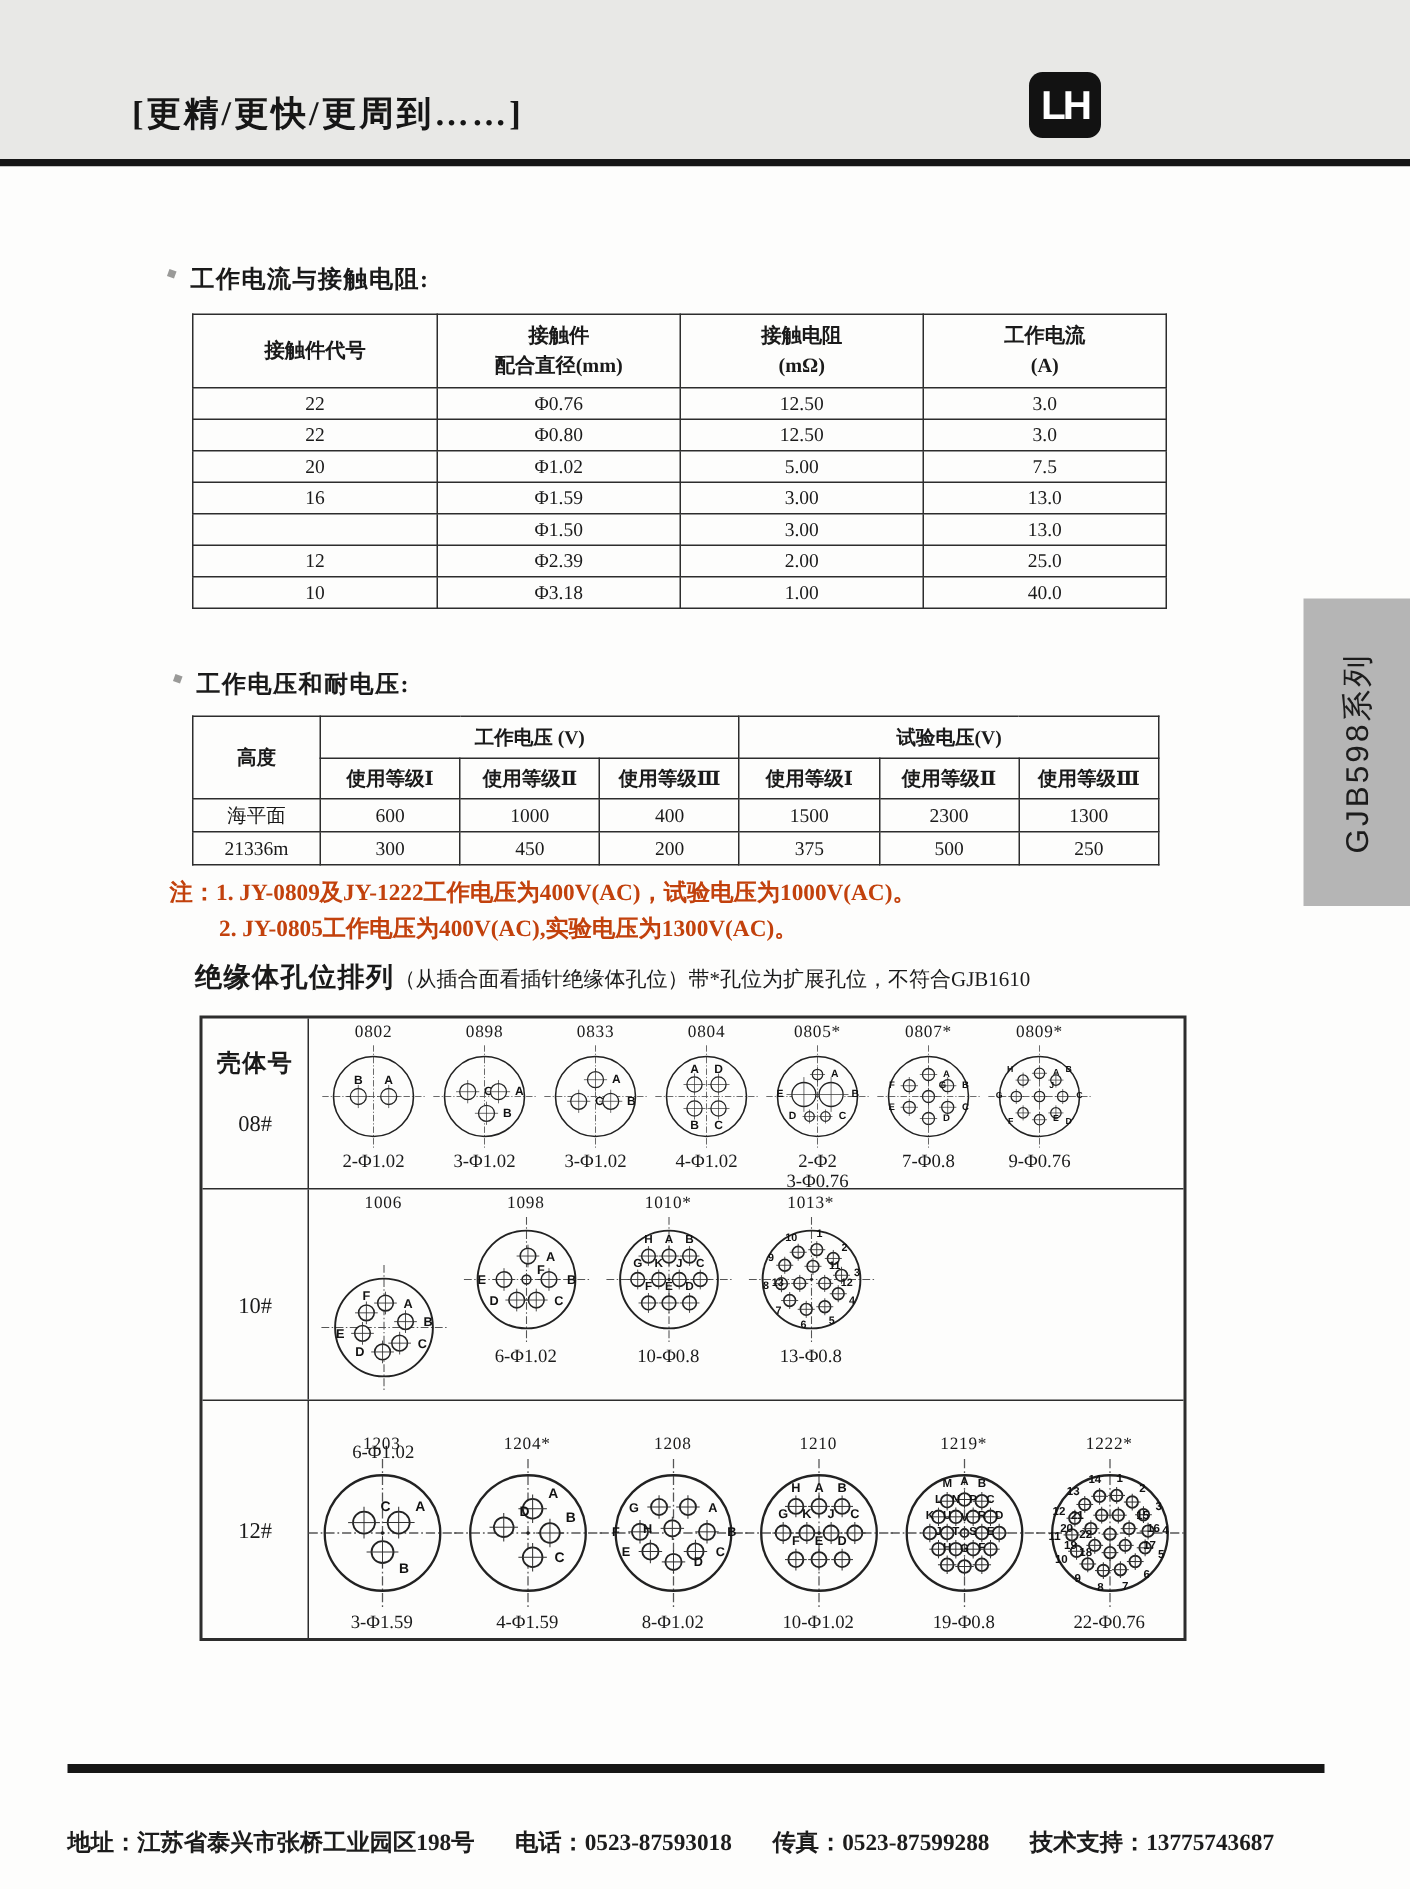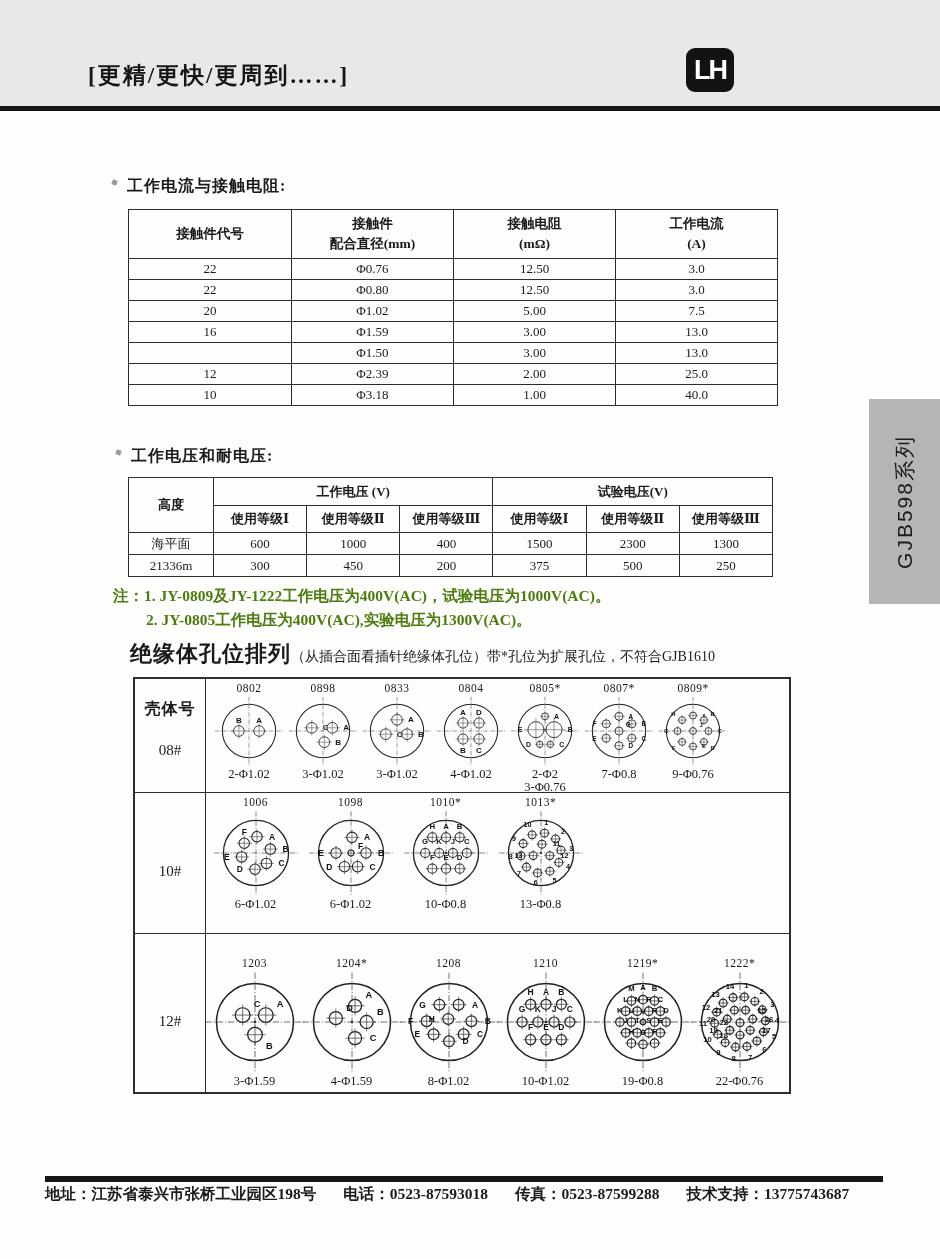--- a/index.html
+++ b/index.html
@@ -33,43 +33,43 @@
   .t1 td{height:20px;font-size:13px;}
   .t1 th:nth-child(1){width:162px;} .t1 th:nth-child(2){width:161px;}
   .t1 th:nth-child(3){width:161px;} .t1 th:nth-child(4){width:161px;}
   .t2{position:absolute;left:128px;top:477px;width:645px;}
   .t2 th,.t2 td{border:1px solid #2d2d2d;text-align:center;vertical-align:middle;padding:0;font-size:13px;}
   .t2 thead tr:first-child th{height:27px;font-weight:700;}
   .t2 thead tr:last-child th{height:26px;font-weight:700;}
   .t2 td{height:21px;}
   .t2 .hcol{width:84px;}
   
-  .notes{position:absolute;left:113px;top:584px;font-size:15.5px;line-height:24px;color:#4d7c0f;font-weight:600;}
+  .notes{position:absolute;left:113px;top:584px;font-size:15.5px;line-height:24px;color:#c2410c;font-weight:600;}
   .notes .note-line2{margin-left:33px;}
   
   .s3title{position:absolute;left:130px;top:639px;white-space:nowrap;}
-  .s3main{font-size:22px;font-weight:800;letter-spacing:1px;text-align:center;}
+  .s3main{font-size:18px;font-weight:800;letter-spacing:1px;text-align:center;}
   .s3sub{font-size:14px;font-weight:400;}
   
   .dtable{position:absolute;left:133px;top:677px;width:654px;border:2px solid #2d2d2d;background:#fdfdfc;}
   .drow{position:relative;display:flex;}
   .drow + .drow{border-top:1.5px solid #2d2d2d;}
   .dhead{width:70px;flex:0 0 70px;border-right:1.5px solid #2d2d2d;display:flex;flex-direction:column;align-items:center;justify-content:center;}
   .dhead .colhdr{font-size:16px;font-weight:700;letter-spacing:1px;}
   .dhead .shell{font-size:15px;margin-top:16px;}
   .dhead.first{justify-content:flex-start;padding-top:20px;}
   .dhead.first .shell{margin-top:22px;}
   .dcells{display:flex;align-items:flex-start;padding-top:3px;}
   .dcell{display:flex;flex-direction:column;align-items:center;}
   .dcode{font-size:11.5px;line-height:13px;letter-spacing:0.5px;}
   .dcap{font-size:12.5px;line-height:13px;text-align:center;white-space:pre-line;margin-top:1px;}
   .dcell svg{overflow:visible;display:block;}
   
   .footrule{position:absolute;left:45px;top:1176px;width:838px;height:6px;background:#161616;}
-  .footer{position:absolute;left:45px;top:1184px;width:860px;display:flex;font-size:15.5px;font-weight:600;color:#1c1c1c;}
+  .footer{position:absolute;left:45px;top:1218px;width:860px;display:flex;font-size:15.5px;font-weight:600;color:#1c1c1c;}
   .footer span{margin-right:27px;white-space:nowrap;}
 </style>
 </head>
 <body>
 
 <div class="topband">
   <div class="slogan">[更精/更快/更周到……]</div>
   <div class="brand">
     <div class="logo">
         <span>LH</span>
@@ -401,21 +401,21 @@
           </svg>
           <div class="dcap">9-Φ0.76</div>
         </div>
       </div>
     </div>
     <div class="drow" style="height: 140px;">
       <div class="dhead">
         <span class="shell">10#</span>
       </div>
       <div class="dcells" style="padding-left: 2px;">
-        <div class="dcell" style="width: 95px; flex: 0 0 95px;">
+        <div class="dcell" style="width: 95px; flex: 0 0 95px; gap: 32px;">
           <div class="dcode">1006</div>
           <svg viewBox="-1.35 -1.35 2.7 2.7" width="88" height="88">
             <line x1="-1.28" y1="0" x2="1.28" y2="0" stroke="#555" stroke-width="0.022" stroke-dasharray="0.16 0.05 0.03 0.05"></line>
             <line x1="0" y1="-1.28" x2="0" y2="1.28" stroke="#555" stroke-width="0.022" stroke-dasharray="0.16 0.05 0.03 0.05"></line>
             <circle cx="0" cy="0" r="1" fill="none" stroke="#222" stroke-width="0.04"></circle>
             <circle cx="0.03" cy="-0.5" r="0.16" fill="#fdfdfc" stroke="#222" stroke-width="0.032"></circle>
             <line x1="-0.20199999999999999" y1="-0.5" x2="0.262" y2="-0.5" stroke="#333" stroke-width="0.018"></line>
             <line x1="0.03" y1="-0.732" x2="0.03" y2="-0.268" stroke="#333" stroke-width="0.018"></line>
             <text x="0.4" y="-0.5" text-anchor="start" dominant-baseline="central" font-size="0.26" font-weight="700" fill="#111" font-family="&quot;Liberation Sans&quot;,&quot;DejaVu Sans&quot;,sans-serif">A</text>
             <circle cx="-0.36" cy="-0.3" r="0.16" fill="#fdfdfc" stroke="#222" stroke-width="0.032"></circle>

